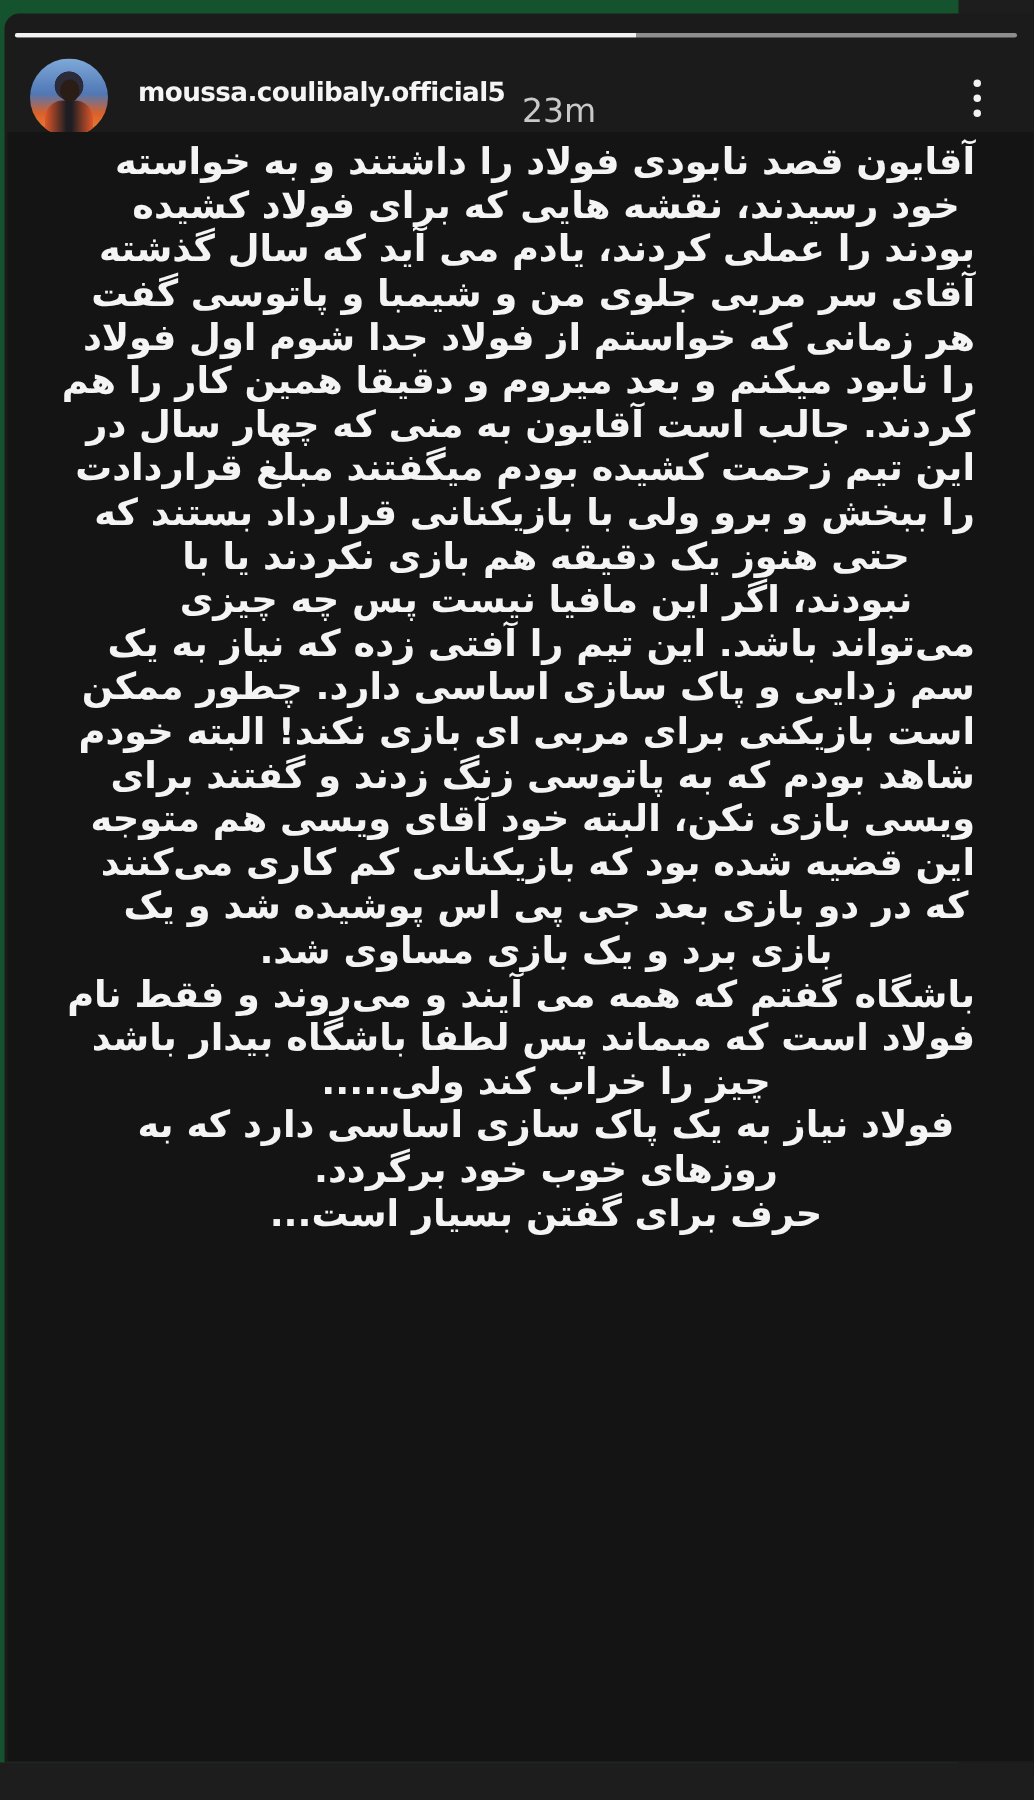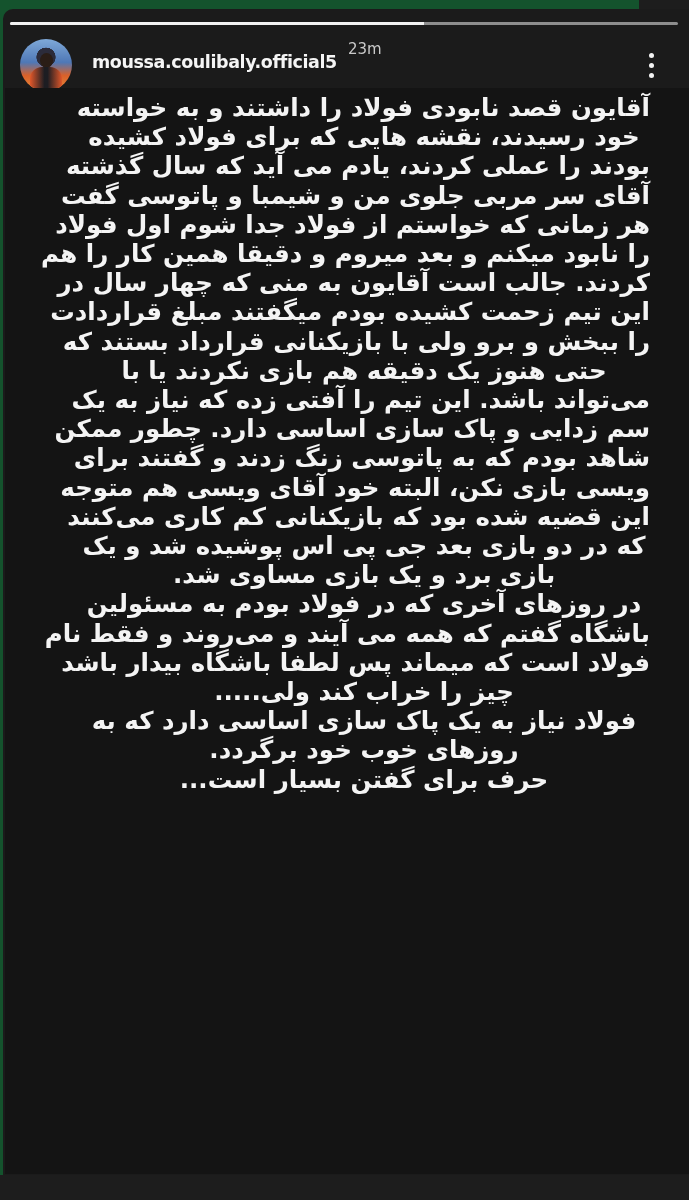--- a/index.html
+++ b/index.html
@@ -75,23 +75,23 @@
       left: 92px; top: 22px;
       font-family: "DejaVu Sans", sans-serif;
       font-weight: bold;
       font-size: 17.5px;
       color: #f5f5f5;
       letter-spacing: -0.4px;
       white-space: nowrap;
     }
     .timestamp {
       position: absolute;
-      left: 348px; top: 10px;
+      left: 348px; top: 32px;
       font-family: "DejaVu Sans", sans-serif;
-      font-size: 15px;
+      font-size: 22px;
       color: #c9c9c9;
       white-space: nowrap;
     }
     .more-button {
       position: absolute;
       left: 640px; top: 15px;
       width: 22px; height: 40px;
       display: flex;
       flex-direction: column;
       align-items: center;
@@ -173,28 +173,29 @@
     <span class="line">آقایون قصد نابودی فولاد را داشتند و به خواسته</span>
     <span class="line">خود رسیدند، نقشه هایی که برای فولاد کشیده</span>
     <span class="line">بودند را عملی کردند، یادم می آید که سال گذشته</span>
     <span class="line">آقای سر مربی جلوی من و شیمبا و پاتوسی گفت</span>
     <span class="line">هر زمانی که خواستم از فولاد جدا شوم اول فولاد</span>
     <span class="line">را نابود میکنم و بعد میروم و دقیقا همین کار را هم</span>
     <span class="line">کردند. جالب است آقایون به منی که چهار سال در</span>
     <span class="line">این تیم زحمت کشیده بودم میگفتند مبلغ قراردادت</span>
     <span class="line">را ببخش و برو ولی با بازیکنانی قرارداد بستند که</span>
     <span class="line">حتی هنوز یک دقیقه هم بازی نکردند یا با</span>
+    <span class="line">نبودند، اگر این مافیا نیست پس چه چیزی</span>
     <span class="line">می‌تواند باشد. این تیم را آفتی زده که نیاز به یک</span>
     <span class="line">سم زدایی و پاک سازی اساسی دارد. چطور ممکن</span>
+    <span class="line">است بازیکنی برای مربی ای بازی نکند! البته خودم</span>
     <span class="line">شاهد بودم که به پاتوسی زنگ زدند و گفتند برای</span>
     <span class="line">ویسی بازی نکن، البته خود آقای ویسی هم متوجه</span>
     <span class="line">این قضیه شده بود که بازیکنانی کم کاری می‌کنند</span>
     <span class="line">که در دو بازی بعد جی پی اس پوشیده شد و یک</span>
     <span class="line">بازی برد و یک بازی مساوی شد.</span>
-    <span class="line">در روزهای آخری که در فولاد بودم به مسئولین</span>
     <span class="line">باشگاه گفتم که همه می آیند و می‌روند و فقط نام</span>
     <span class="line">فولاد است که میماند پس لطفا باشگاه بیدار باشد</span>
     <span class="line">چیز را خراب کند ولی.....</span>
     <span class="line">فولاد نیاز به یک پاک سازی اساسی دارد که به</span>
     <span class="line">روزهای خوب خود برگردد.</span>
     <span class="line">حرف برای گفتن بسیار است...</span>
   </div>
 
   <div class="bottom-strip"></div>
 </div>

